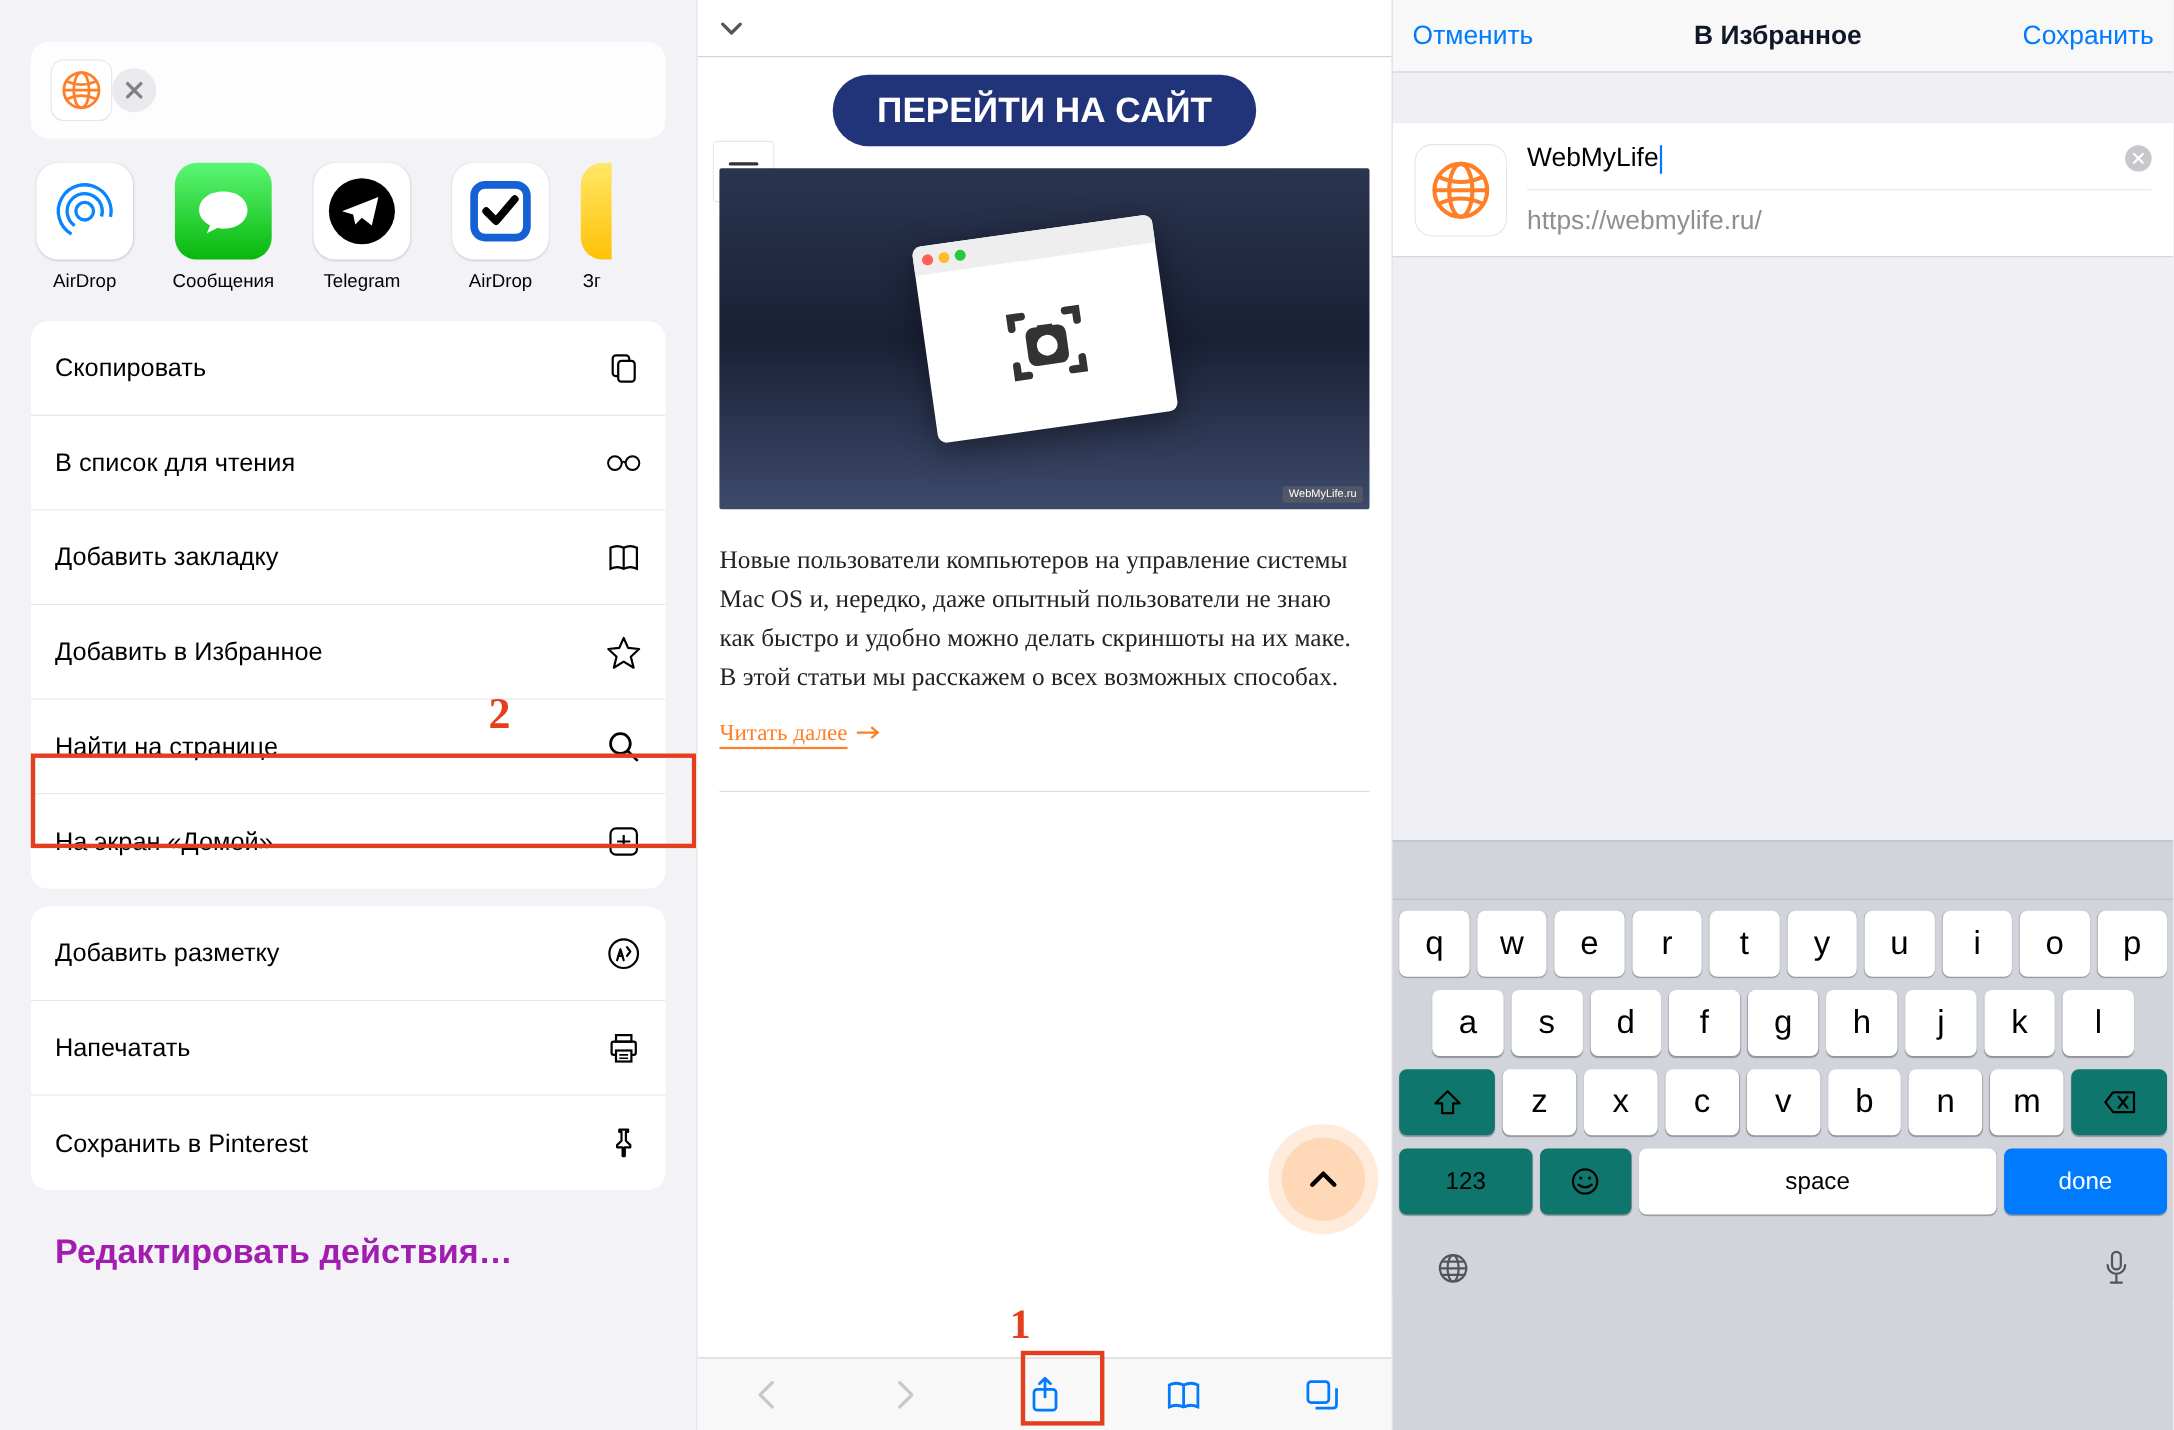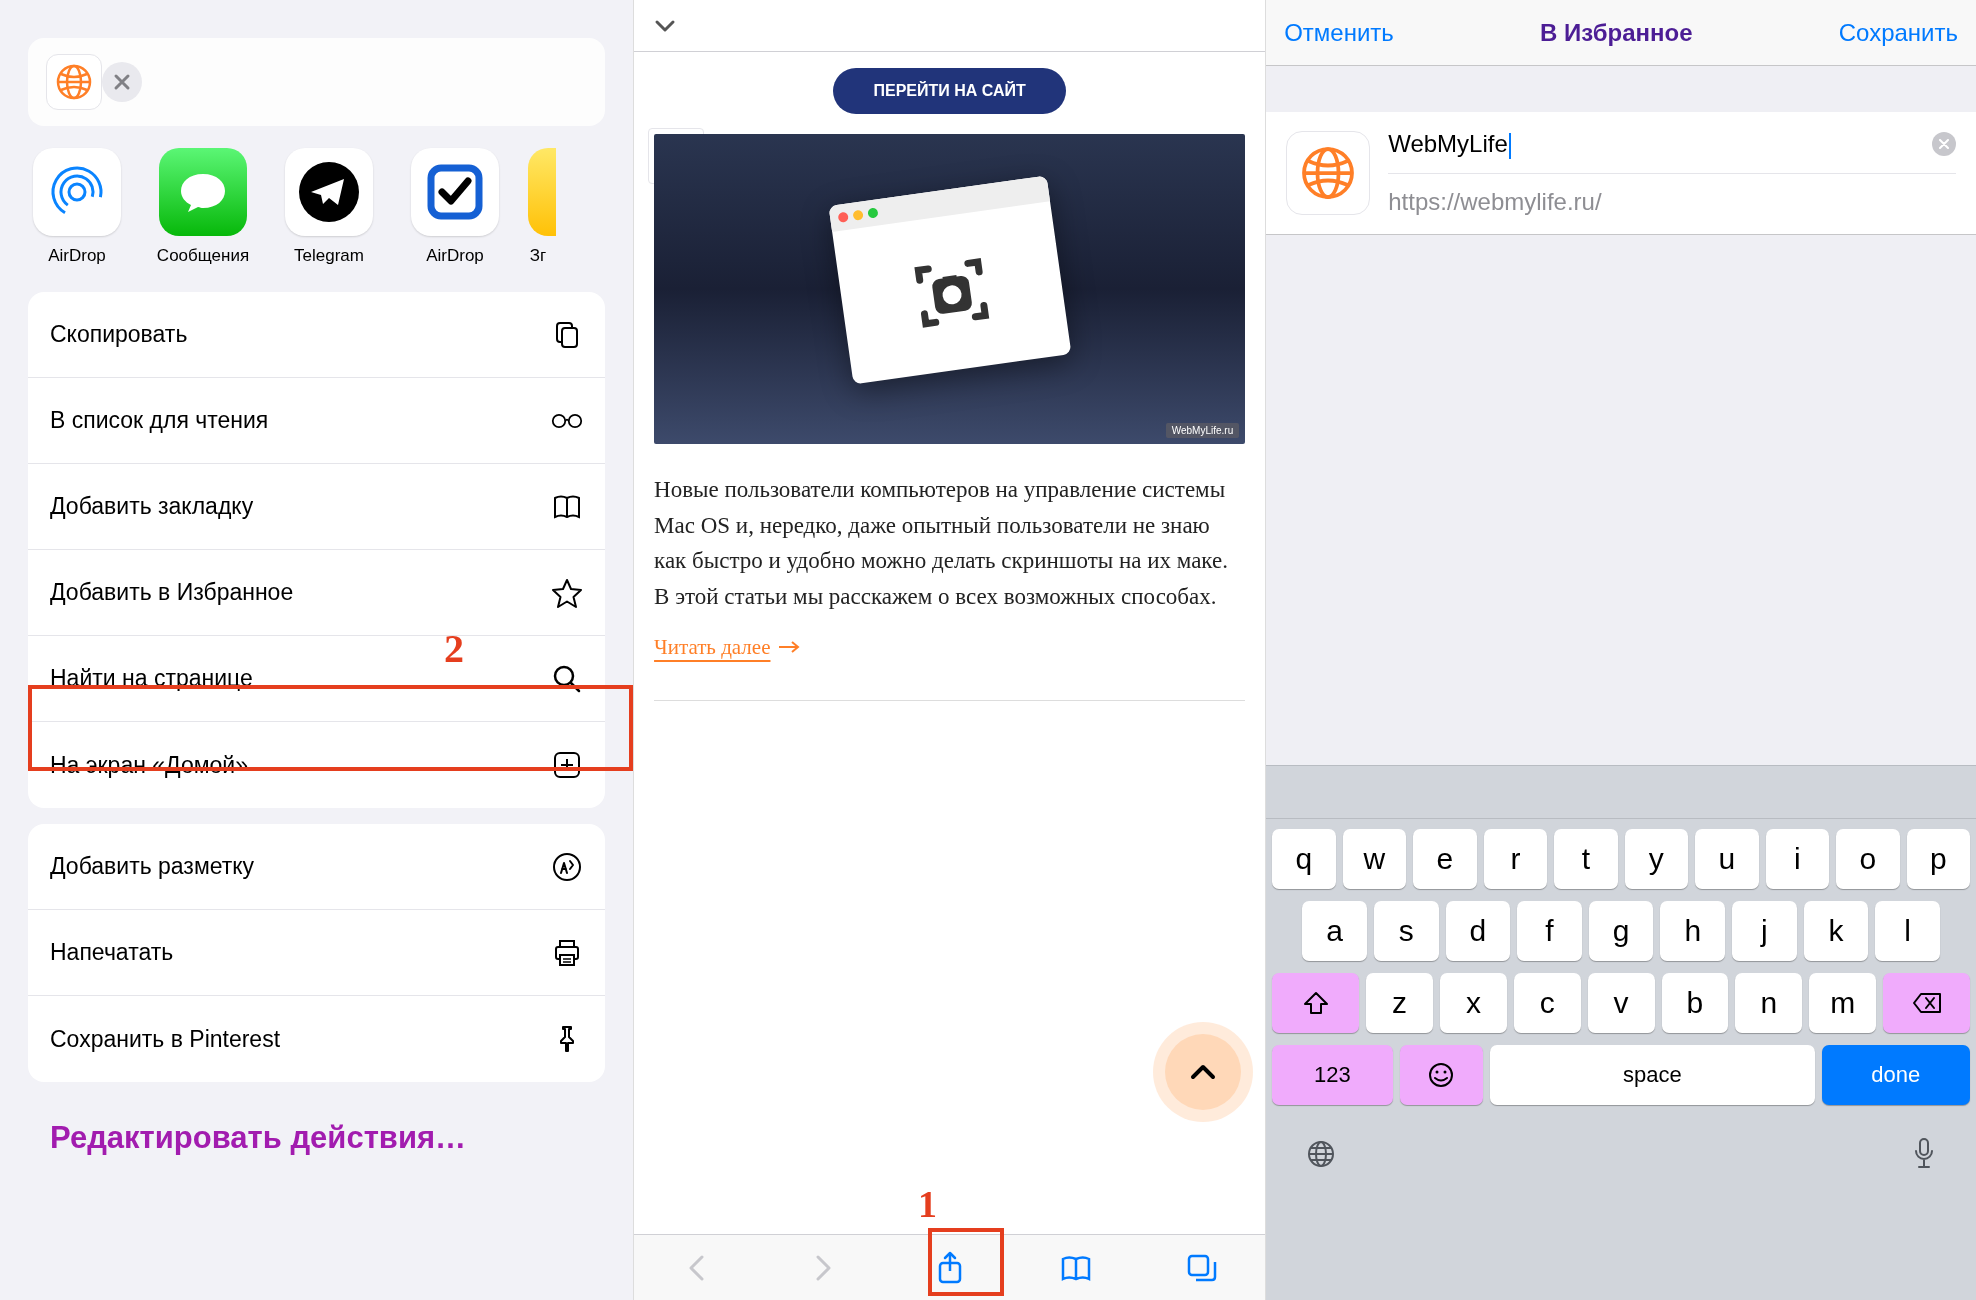--- a/index.html
+++ b/index.html
@@ -43,21 +43,21 @@
   .p1-edit { margin: 16px 28px 0 28px; padding: 22px 22px; font-size: 31px; color:#a21caf;font-weight:bold; }
 
   
   .p2-bar { height: 56px; display:flex; align-items:center; padding: 0 16px; border-bottom:1px solid #d0d0d5; }
   .p2-aa { font-size: 22px; letter-spacing:-2px; font-weight:500; }
   .p2-url { flex:1; text-align:center; font-size: 23px; color:#000; display:flex; align-items:center; justify-content:center; gap:6px; }
   .p2-reload { font-size:26px; }
   .p2-chevbar { height: 52px; border-bottom:1px solid #d0d0d5; display:flex; align-items:center; padding-left:20px; }
 
   .p2-content { padding: 0 20px; }
-  .p2-cta { background:#21347a; color:#fff; border-radius: 40px; padding: 14px 40px; font-size: 16px; font-weight: bold; margin: 16px auto 20px auto; width:fit-content; }
+  .p2-cta { background:#21347a; color:#fff; border-radius: 40px; padding: 14px 40px; font-size: 32px; font-weight: bold; margin: 16px auto 20px auto; width:fit-content; }
   .p2-hambox { position:absolute; left:14px; top:128px; width:56px; height:56px; background:#fff; border:1px solid #e5e5ea; border-radius:4px; display:flex; align-items:center; justify-content:center; }
   .p2-img { width: 100%; height: 310px; background: linear-gradient(180deg,#2a3550 0%, #1a2035 50%, #3d4a6b 100%); border-radius: 2px; position:relative; overflow:hidden; margin-bottom: 28px;}
   .p2-window { position:absolute; top:56px; left:50%; transform:translateX(-50%) rotate(-8deg); width: 220px; height: 180px; background:#fff; border-radius:8px; box-shadow: 0 8px 30px rgba(0,0,0,0.4); }
   .p2-win-titlebar { height:26px; background:#eee; border-radius:8px 8px 0 0; display:flex; align-items:center; padding-left:8px; gap:5px;}
   .p2-dot { width:10px; height:10px; border-radius:50%; }
   .p2-win-body { height:154px; display:flex; align-items:center; justify-content:center; }
   .p2-watermark { position:absolute; bottom:6px; right:6px; background: rgba(90,90,100,0.8); color:#fff; font-size:10px; padding:2px 6px; border-radius:2px;}
   .p2-text { font-size: 23px; color:#222; font-family: Georgia, serif; line-height: 1.55; margin-bottom: 20px; }
   .p2-readmore { color:#ff7f27; font-size: 21px; font-family: Georgia, serif; display:flex; align-items:center; gap:8px; text-decoration: underline; text-underline-offset: 6px; border-bottom:1px solid #ddd; padding-bottom:40px;}
   .p2-h2 { font-size: 30px; font-weight: 800; margin-top: 36px; line-height:1.2; }
@@ -65,34 +65,34 @@
 
   .p2-toolbar { position:absolute; bottom:0; left:0; right:0; height: 66px; border-top:1px solid #d0d0d5; background:#f8f8f8; display:flex; align-items:center; justify-content:space-around; }
   .p2-tbicon { color:#007aff; width:36px; height:36px; display:flex; align-items:center; justify-content:center; }
   .p2-tbicon.disabled { color:#c7c7cc; }
   .p2-hl2 { position:absolute; border: 4px solid #e53e1e; left: 294px; bottom: 4px; width: 76px; height: 68px; }
   .p2-annot1 { position:absolute; left: 284px; bottom: 74px; color:#e53e1e; font-size: 38px; font-weight: bold; font-family: Georgia, serif; }
 
   
   .p3-header { height: 66px; background:#f8f8f8; border-bottom:1px solid #c6c6c8; display:flex; align-items:center; justify-content:space-between; padding: 0 18px; }
   .p3-hbtn { font-size: 24px; color:#007aff; }
-  .p3-htitle { font-size: 24px; font-weight:600; color:#4c1d95; }
+  .p3-htitle { font-size: 24px; font-weight:600; color:#0f172a; }
   .p3-body { background:#fff; border-bottom:1px solid #c6c6c8; margin-top: 46px; padding: 18px 20px; display:flex; align-items:center; }
   .p3-icon { width: 84px; height: 84px; border-radius:16px; border:1px solid #e5e5ea; background:#fff; display:flex; align-items:center; justify-content:center; }
   .p3-fields { flex:1; margin-left: 18px; }
   .p3-titlefield { font-size:24px; color:#000; padding-bottom: 14px; border-bottom:1px solid #e5e5ea; display:flex; align-items:center; justify-content: space-between;}
   .p3-urlfield { font-size:24px; color:#8e8e93; padding-top: 14px; }
   .p3-clear { width:24px; height:24px; border-radius:50%; background:#c7c7cc; color:#fff; display:inline-flex; align-items:center; justify-content:center; font-size:14px; }
   .p3-empty { background:#efeff4; height: 530px; }
 
   .p3-kbbar { height: 54px; background:#d1d5db; border-top:1px solid #b8bcc2; border-bottom:1px solid #b8bcc2; }
   .p3-kb { background:#d1d5db; padding: 10px 6px 10px 6px; }
   .p3-kbrow { display:flex; justify-content:center; gap:7px; margin-bottom:12px; }
   .p3-key { background:#fff; border-radius:7px; height:60px; box-shadow: 0 1px 1px rgba(0,0,0,0.3); display:flex; align-items:center; justify-content:center; font-size:30px; color:#000; flex:1; }
-  .p3-key.func { background:#f0abfc; }
+  .p3-key.func { background:#0f766e; }
   .p3-key.space { flex: 3.5; font-size:22px;}
   .p3-key.done { background:#007aff; color:#fff; flex:1.6; font-size:22px;}
   .p3-key.shift, .p3-key.del { flex: 1.3; }
   .p3-key.num { flex:1.3; font-size:22px;}
   .p3-key.emoji, .p3-key.globe, .p3-key.mic { flex:0.9;}
   .p3-row2 { padding: 0 30px; }
   .p3-bottombar { height:54px; background:#d1d5db; display:flex; align-items:center; justify-content:space-between; padding: 0 40px;}
 
   .cursor { display:inline-block; width:2px; height:26px; background:#007aff; vertical-align:middle; margin-left:1px;}
 </style>

